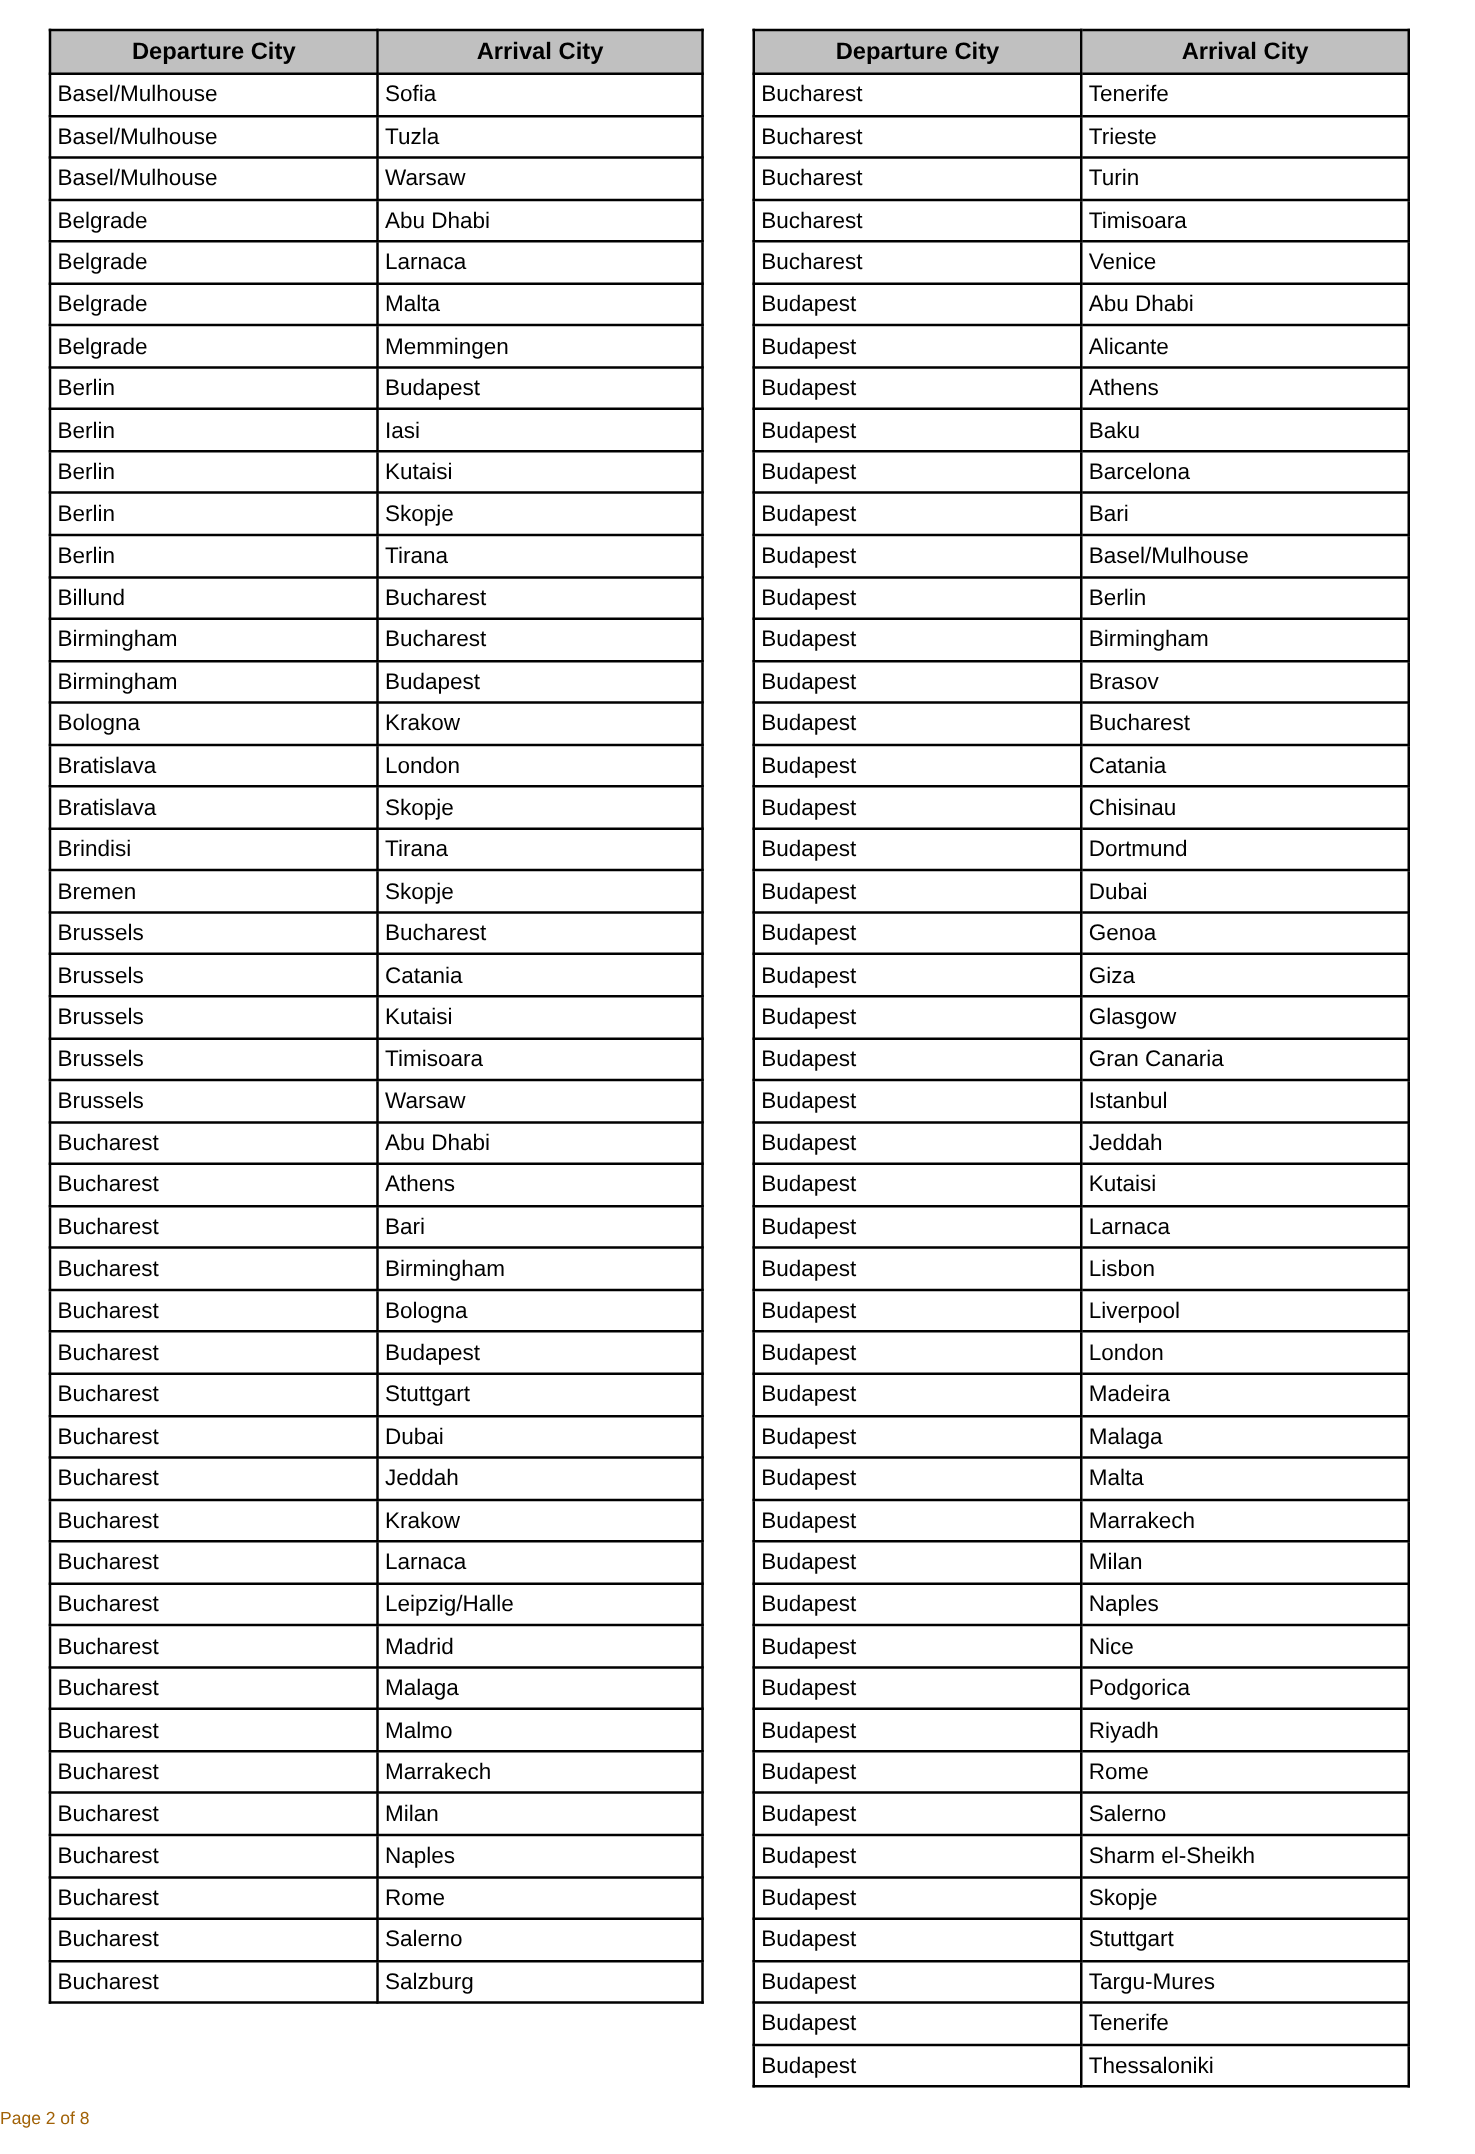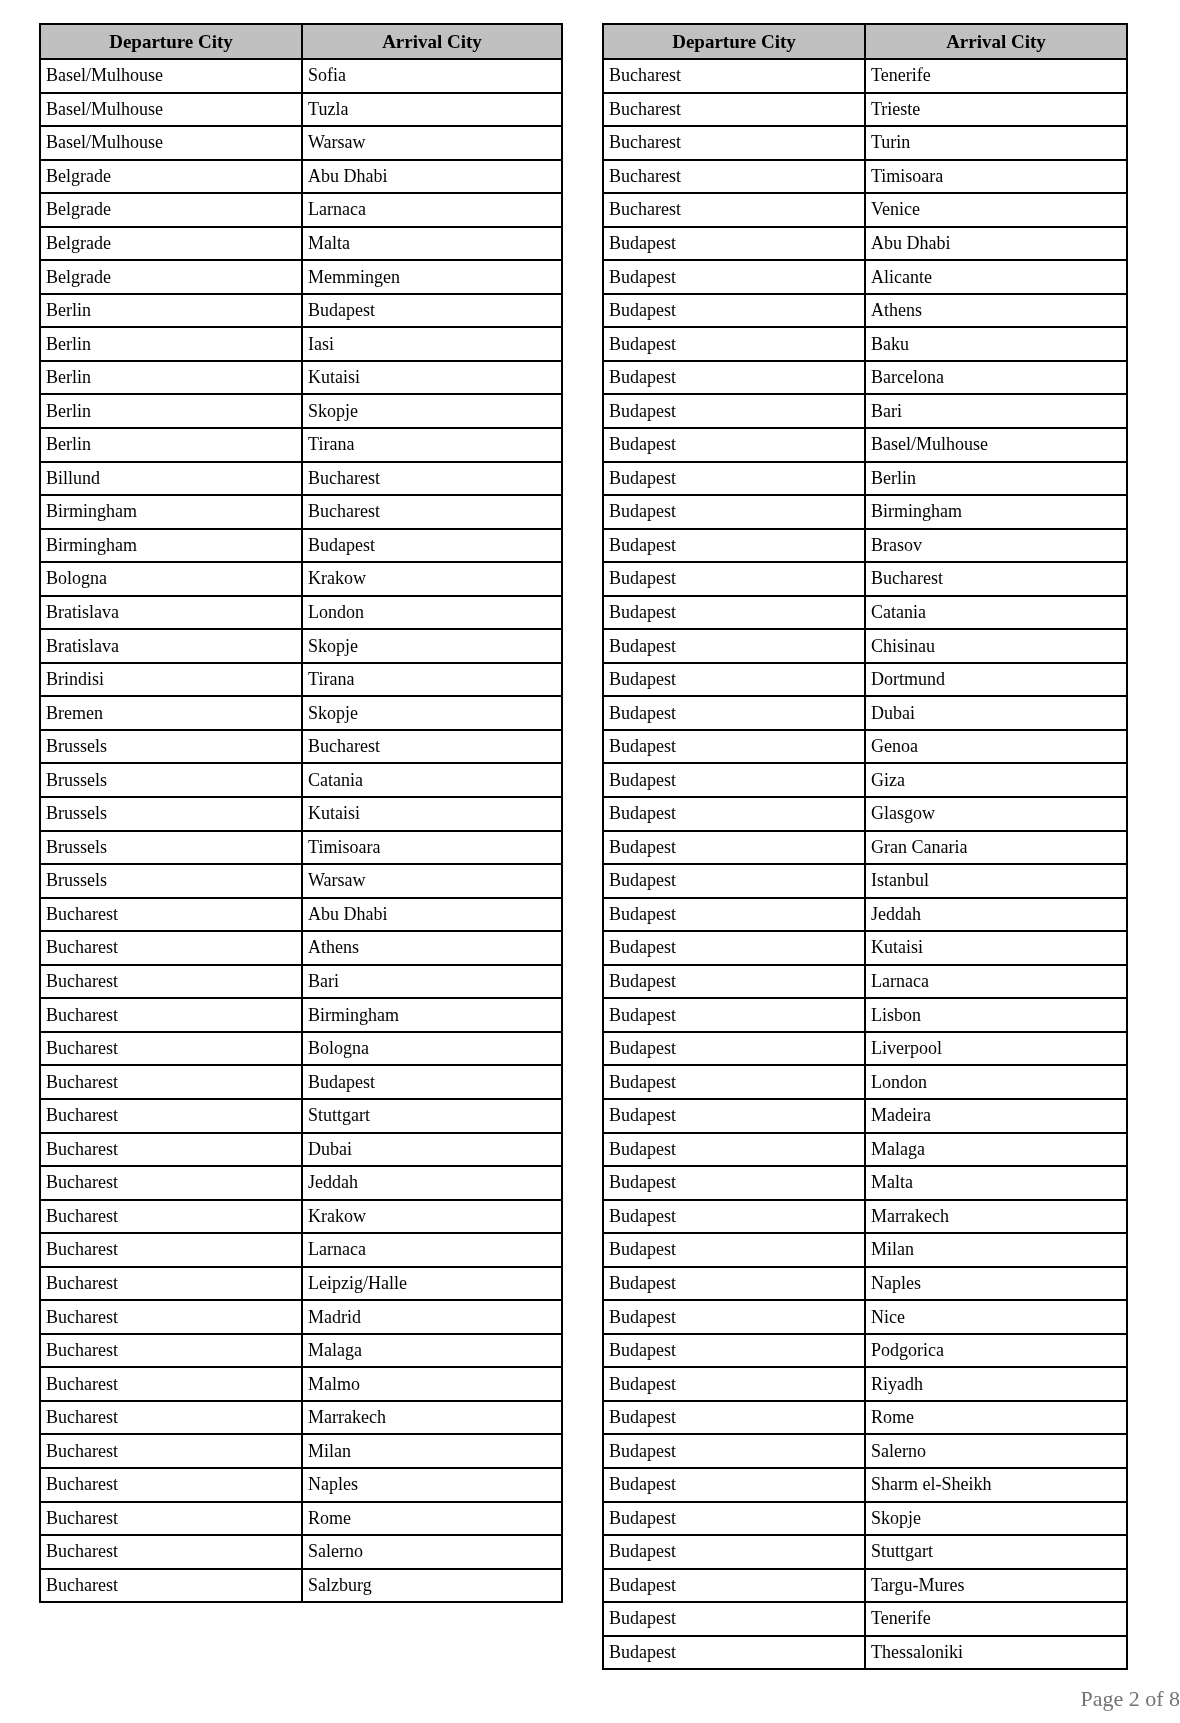--- a/index.html
+++ b/index.html
@@ -5,21 +5,21 @@
   html, body {
     margin: 0;
     padding: 0;
     background: #ffffff;
   }
   .page {
     position: relative;
     width: 1180px;
     height: 1723px;
     background: #ffffff;
-    font-family: Liberation Serif, serif;
+    font-family: Liberation Sans, sans-serif;
     color: #000000;
     overflow: hidden;
   }
   table.routes-table {
     position: absolute;
     top: 23px;
     border-collapse: collapse;
     table-layout: fixed;
   }
   #table-left  { left: 39px;  width: 524px; }
@@ -44,23 +44,23 @@
     vertical-align: middle;
     padding: 0 2px 0 5px;
     white-space: nowrap;
     overflow: hidden;
   }
   .page-footer {
     position: absolute;
     top: 1686px;
     left: 0;
     width: 100%;
-    text-align: right;
-    font-size: 22px;
-    color: #737373;
+    text-align: left;
+    font-size: 14px;
+    color: #a16207;
   }
 </style>
 </head>
 <body>
 
 <div class="page">
 
   <table class="routes-table" id="table-left">
     <colgroup>
       <col style="width:50.2%">

